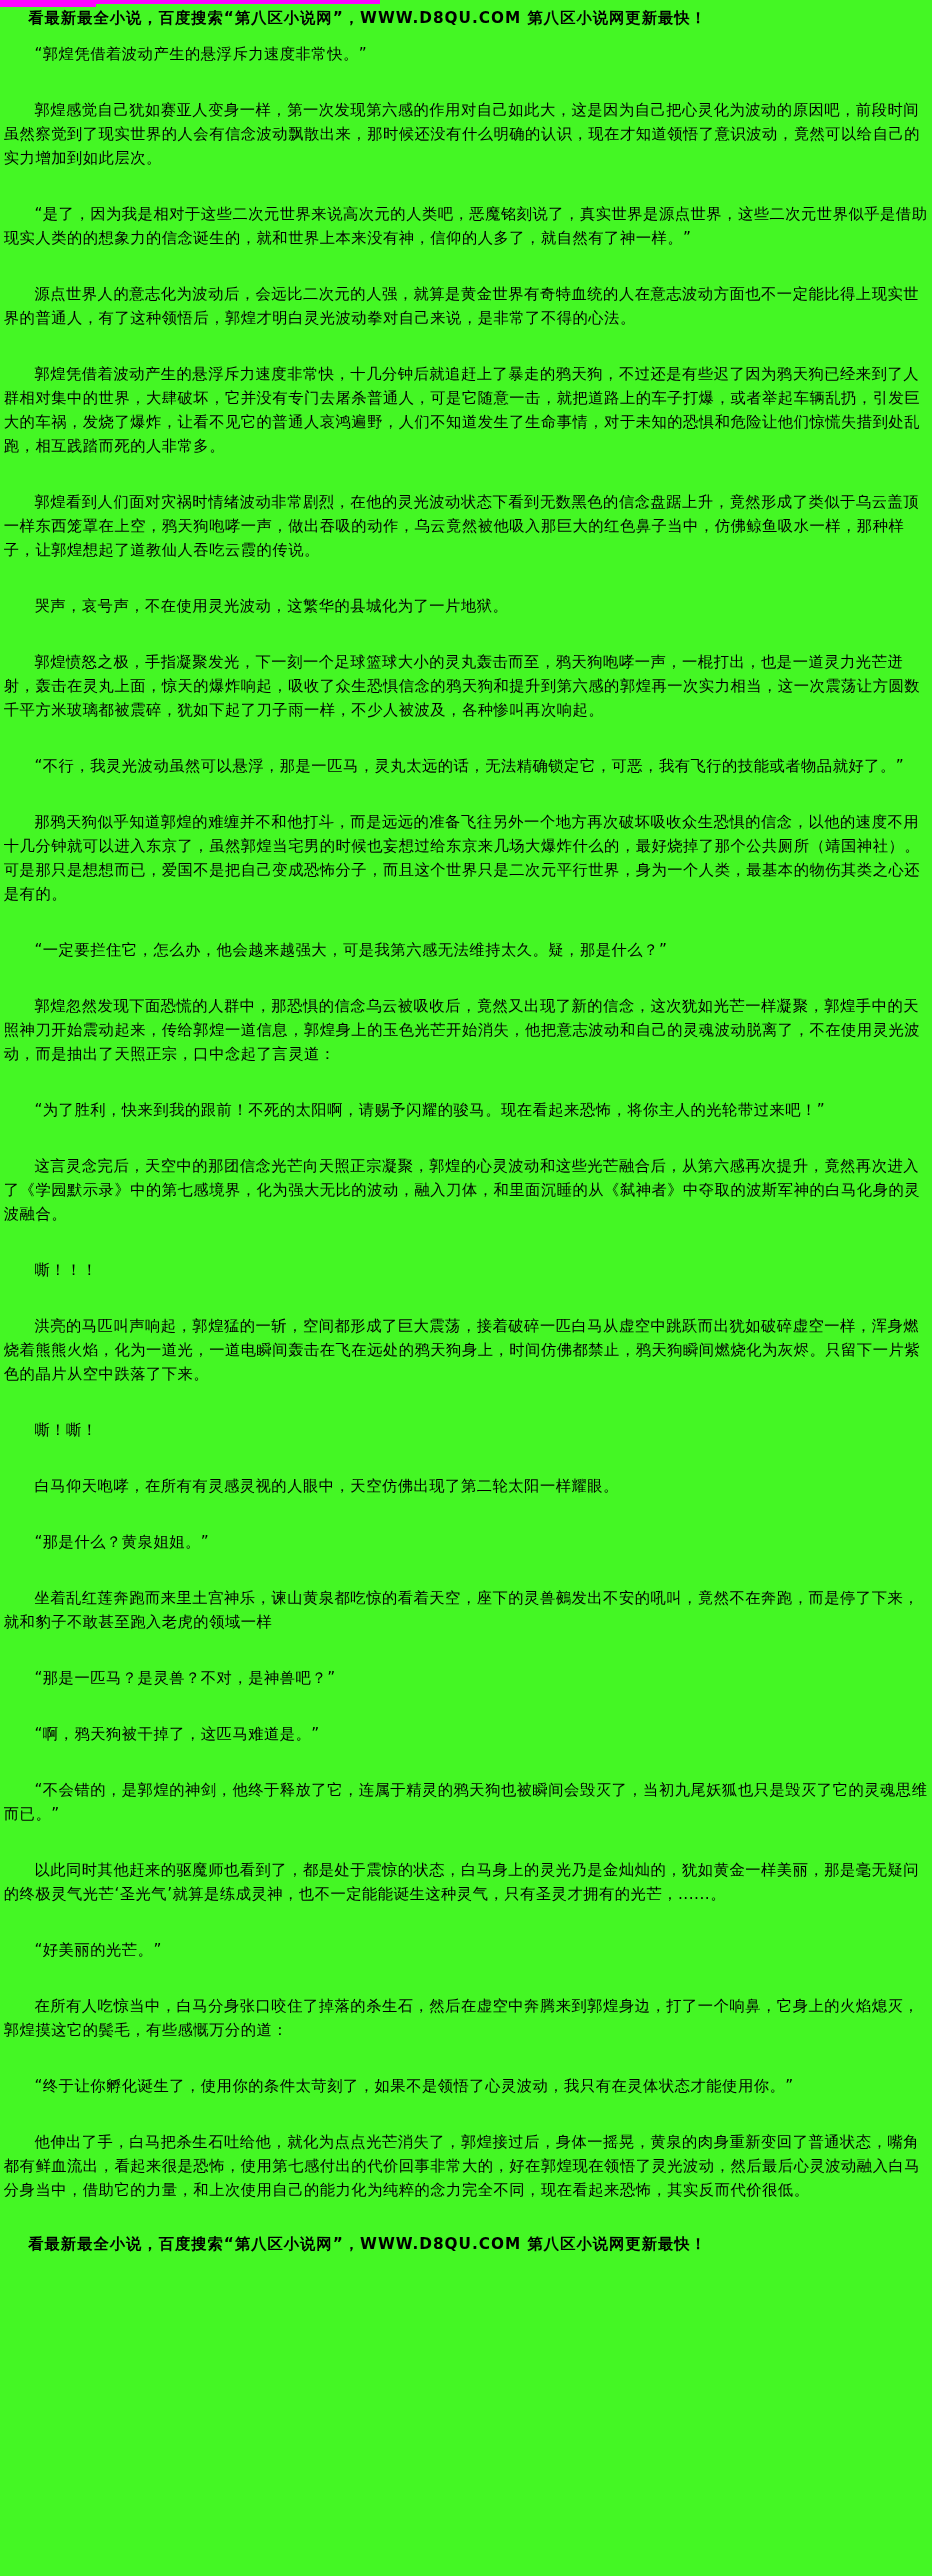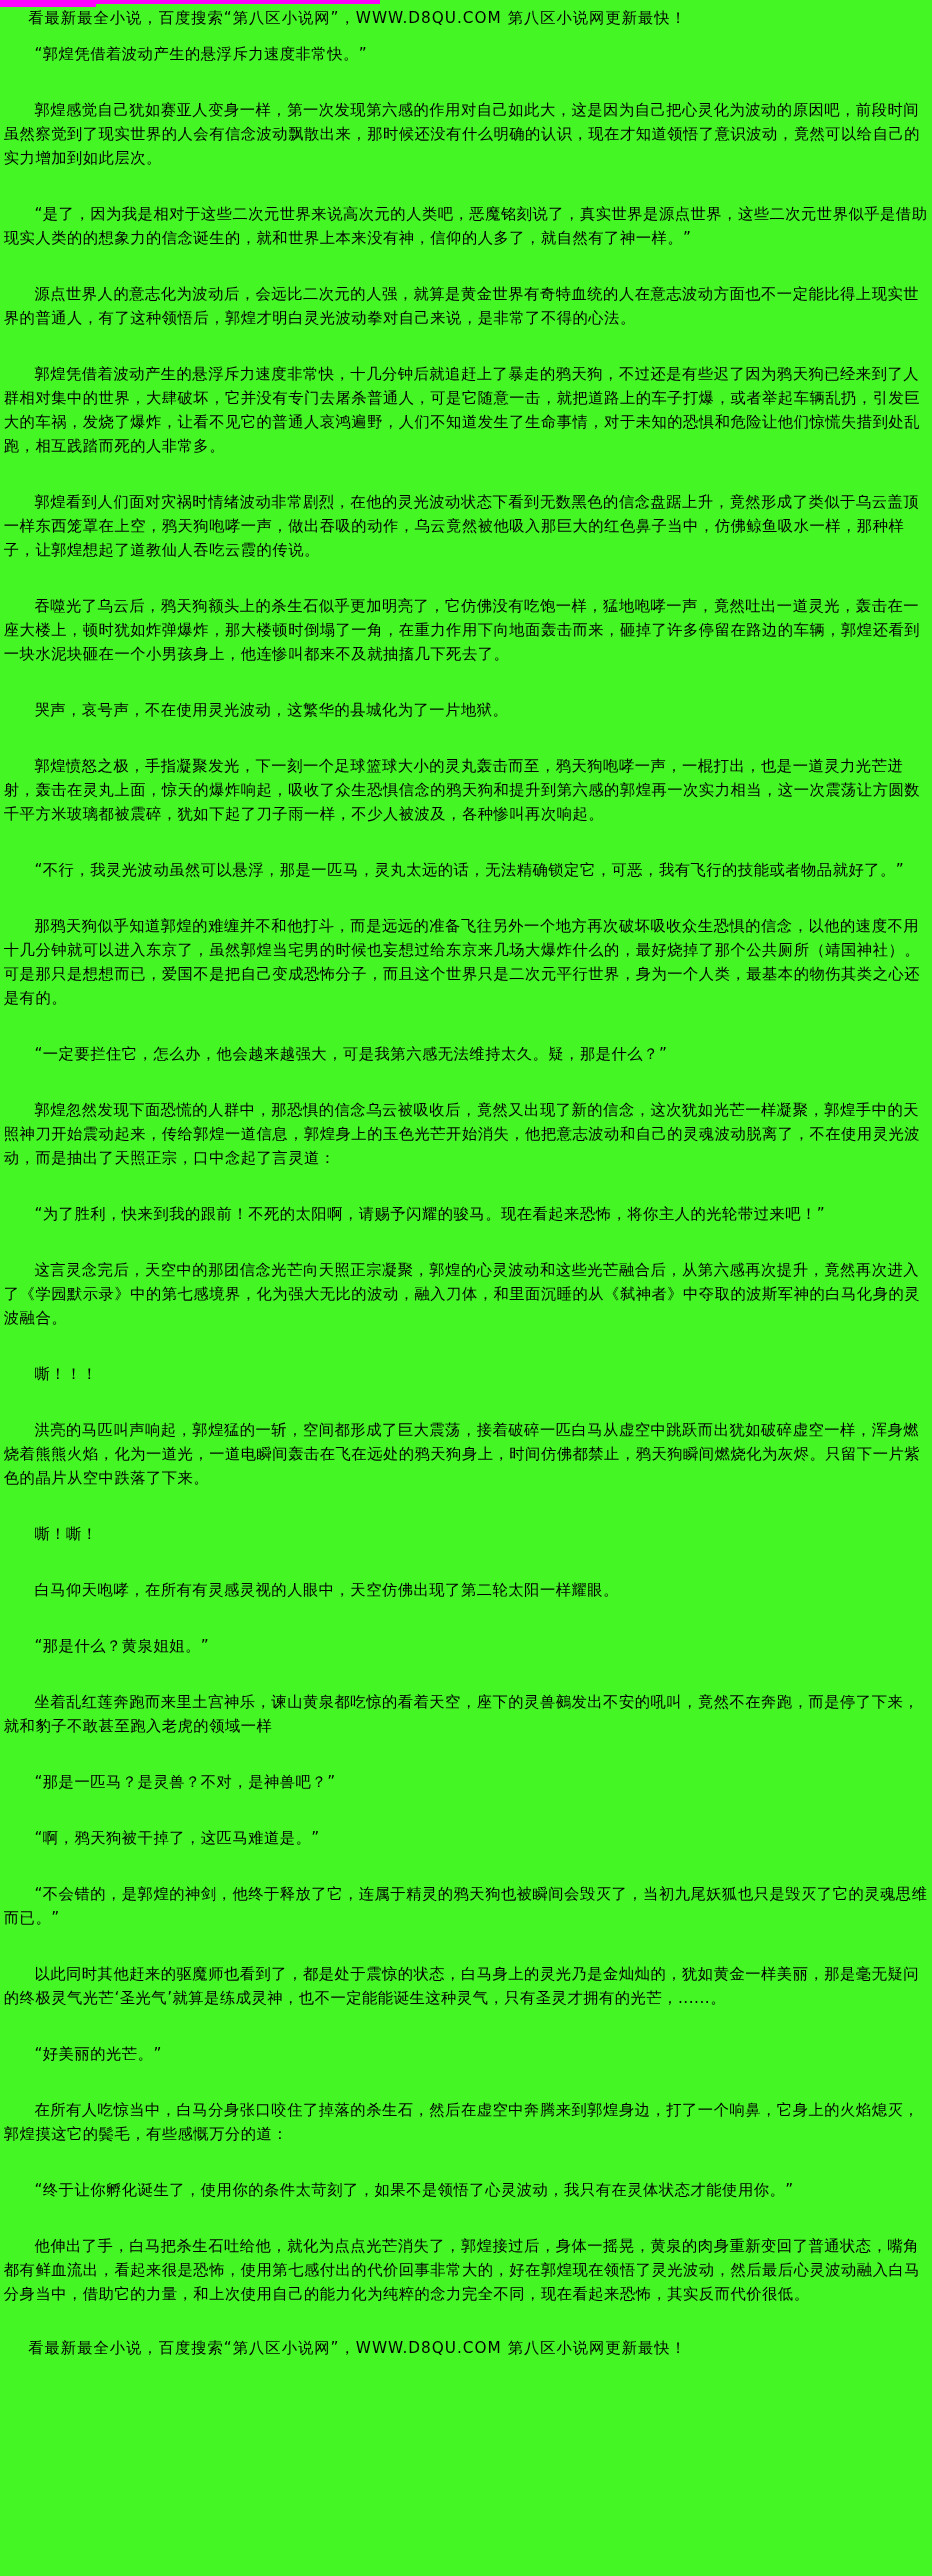--- a/index.html
+++ b/index.html
@@ -19,21 +19,21 @@
   }
   .artifact {
     position: absolute;
     top: 0;
     left: 0;
     background: #ff00ff;
   }
   .artifact.thin { width: 380px; height: 3.8px; }
   .artifact.thick { width: 96px; height: 6.7px; }
   .promo {
-    font-weight: normal;
+    font-weight: bold;
     font-size: 15.3px;
     line-height: 21px;
     text-indent: 1.6em;
     letter-spacing: 1px;
     margin: 1.9px 0 13.4px 0;
   }
   .promo.bottom {
     margin: 25px 0 3.8px 0;
   }
   #content p {
@@ -53,21 +53,20 @@
 <div class="promo top">看最新最全小说，百度搜索“第八区小说网”，WWW.D8QU.COM 第八区小说网更新最快！</div>
 
 <div id="content">
 
 <p>“郭煌凭借着波动产生的悬浮斥力速度非常快。”</p>
     <p>郭煌感觉自己犹如赛亚人变身一样，第一次发现第六感的作用对自己如此大，这是因为自己把心灵化为波动的原因吧，前段时间虽然察觉到了现实世界的人会有信念波动飘散出来，那时候还没有什么明确的认识，现在才知道领悟了意识波动，竟然可以给自己的实力增加到如此层次。</p>
     <p>“是了，因为我是相对于这些二次元世界来说高次元的人类吧，恶魔铭刻说了，真实世界是源点世界，这些二次元世界似乎是借助现实人类的的想象力的信念诞生的，就和世界上本来没有神，信仰的人多了，就自然有了神一样。”</p>
     <p>源点世界人的意志化为波动后，会远比二次元的人强，就算是黄金世界有奇特血统的人在意志波动方面也不一定能比得上现实世界的普通人，有了这种领悟后，郭煌才明白灵光波动拳对自己来说，是非常了不得的心法。</p>
     <p>郭煌凭借着波动产生的悬浮斥力速度非常快，十几分钟后就追赶上了暴走的鸦天狗，不过还是有些迟了因为鸦天狗已经来到了人群相对集中的世界，大肆破坏，它并没有专门去屠杀普通人，可是它随意一击，就把道路上的车子打爆，或者举起车辆乱扔，引发巨大的车祸，发烧了爆炸，让看不见它的普通人哀鸿遍野，人们不知道发生了生命事情，对于未知的恐惧和危险让他们惊慌失措到处乱跑，相互践踏而死的人非常多。</p>
     <p>郭煌看到人们面对灾祸时情绪波动非常剧烈，在他的灵光波动状态下看到无数黑色的信念盘踞上升，竟然形成了类似于乌云盖顶一样东西笼罩在上空，鸦天狗咆哮一声，做出吞吸的动作，乌云竟然被他吸入那巨大的红色鼻子当中，仿佛鲸鱼吸水一样，那种样子，让郭煌想起了道教仙人吞吃云霞的传说。</p>
-    <p>吞噬光了乌云后，鸦天狗额头上的杀生石似乎更加明亮了，它仿佛没有吃饱一样，猛地咆哮一声，竟然吐出一道灵光，轰击在一座大楼上，顿时犹如炸弹爆炸，那大楼顿时倒塌了一角，在重力作用下向地面轰击而来，砸掉了许多停留在路边的车辆，郭煌还看到一块水泥块砸在一个小男孩身上，他连惨叫都来不及就抽搐几下死去了。</p>
     <p>哭声，哀号声，不在使用灵光波动，这繁华的县城化为了一片地狱。</p>
     <p>郭煌愤怒之极，手指凝聚发光，下一刻一个足球篮球大小的灵丸轰击而至，鸦天狗咆哮一声，一棍打出，也是一道灵力光芒迸射，轰击在灵丸上面，惊天的爆炸响起，吸收了众生恐惧信念的鸦天狗和提升到第六感的郭煌再一次实力相当，这一次震荡让方圆数千平方米玻璃都被震碎，犹如下起了刀子雨一样，不少人被波及，各种惨叫再次响起。</p>
     <p>“不行，我灵光波动虽然可以悬浮，那是一匹马，灵丸太远的话，无法精确锁定它，可恶，我有飞行的技能或者物品就好了。”</p>
     <p>那鸦天狗似乎知道郭煌的难缠并不和他打斗，而是远远的准备飞往另外一个地方再次破坏吸收众生恐惧的信念，以他的速度不用十几分钟就可以进入东京了，虽然郭煌当宅男的时候也妄想过给东京来几场大爆炸什么的，最好烧掉了那个公共厕所（靖国神社）。可是那只是想想而已，爱国不是把自己变成恐怖分子，而且这个世界只是二次元平行世界，身为一个人类，最基本的物伤其类之心还是有的。</p>
     <p>“一定要拦住它，怎么办，他会越来越强大，可是我第六感无法维持太久。疑，那是什么？”</p>
     <p>郭煌忽然发现下面恐慌的人群中，那恐惧的信念乌云被吸收后，竟然又出现了新的信念，这次犹如光芒一样凝聚，郭煌手中的天照神刀开始震动起来，传给郭煌一道信息，郭煌身上的玉色光芒开始消失，他把意志波动和自己的灵魂波动脱离了，不在使用灵光波动，而是抽出了天照正宗，口中念起了言灵道：</p>
     <p>“为了胜利，快来到我的跟前！不死的太阳啊，请赐予闪耀的骏马。现在看起来恐怖，将你主人的光轮带过来吧！”</p>
     <p>这言灵念完后，天空中的那团信念光芒向天照正宗凝聚，郭煌的心灵波动和这些光芒融合后，从第六感再次提升，竟然再次进入了《学园默示录》中的第七感境界，化为强大无比的波动，融入刀体，和里面沉睡的从《弑神者》中夺取的波斯军神的白马化身的灵波融合。</p>
     <p>嘶！！！</p>
     <p>洪亮的马匹叫声响起，郭煌猛的一斩，空间都形成了巨大震荡，接着破碎一匹白马从虚空中跳跃而出犹如破碎虚空一样，浑身燃烧着熊熊火焰，化为一道光，一道电瞬间轰击在飞在远处的鸦天狗身上，时间仿佛都禁止，鸦天狗瞬间燃烧化为灰烬。只留下一片紫色的晶片从空中跌落了下来。</p>

